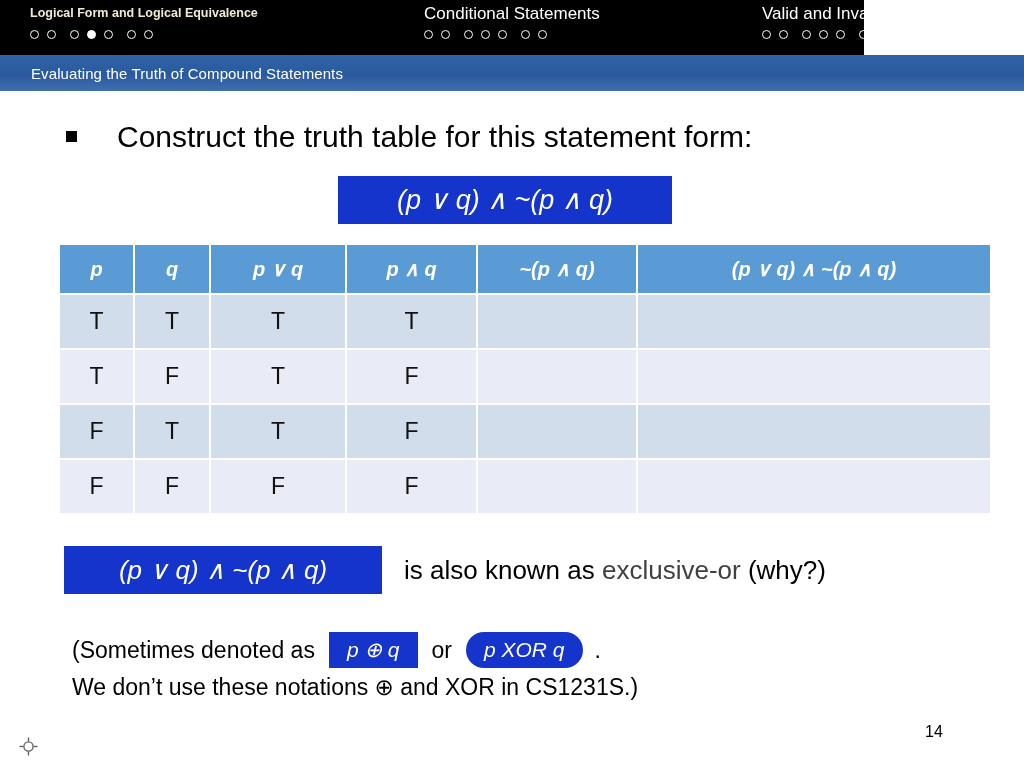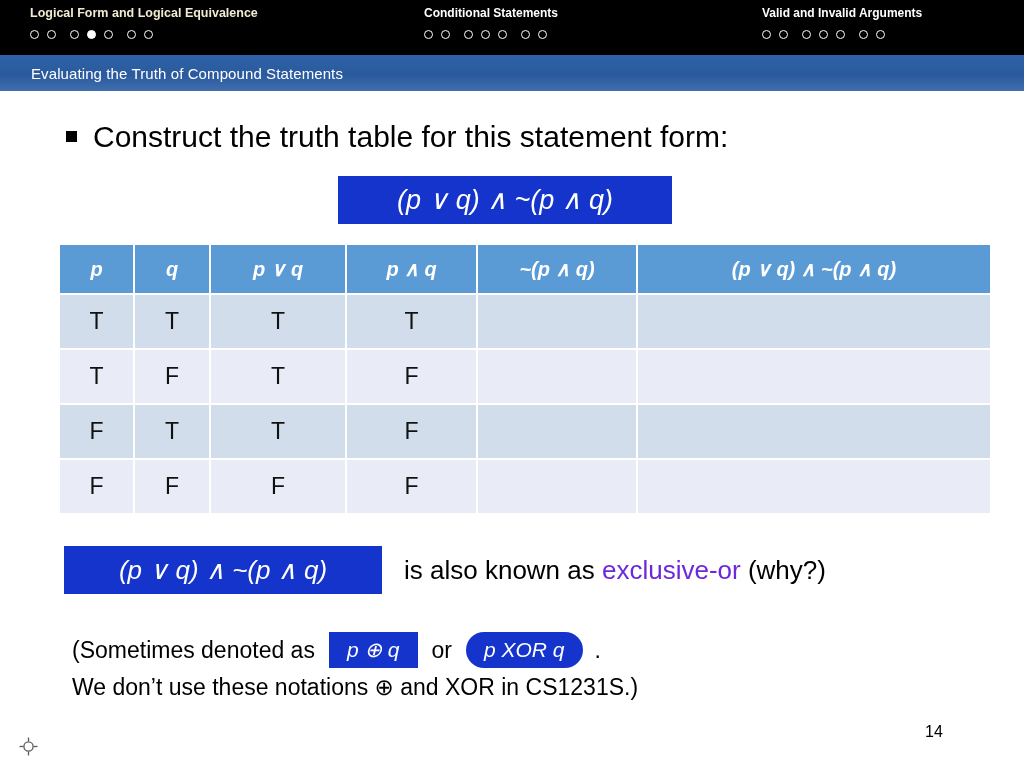--- a/index.html
+++ b/index.html
@@ -12,43 +12,43 @@
     background: #ffffff;
     font-family: "Liberation Sans", sans-serif;
     overflow: hidden;
     position: relative;
   }
 
   
   .topbar {
     position: absolute;
     left: 0; top: 0;
-    width: 1024px;
+    width: 864px;
     height: 55px;
     background: #000000;
   }
   .nav-group {
     position: absolute;
     top: 6px;
   }
   .nav-group.g1 { left: 30px; }
   .nav-group.g2 { left: 424px; }
   .nav-group.g3 { left: 762px; }
   .nav-title {
     color: #f2ead3;
     font-size: 12.5px;
     font-weight: bold;
     white-space: nowrap;
     line-height: 15px;
   }
   .nav-group.g2 .nav-title,
   .nav-group.g3 .nav-title {
     color: #ffffff;
-    font-weight: bold;
-    font-size: 12px;
+    font-weight: normal;
+    font-size: 17px;
   }
   .dots {
     margin-top: 6px;
     display: flex;
     align-items: center;
     height: 14px;
   }
   .dot {
     width: 9px;
     height: 9px;
@@ -93,20 +93,21 @@
     display: inline-block;
     margin-right: 16px;
     position: relative;
     top: -5px;
     flex: none;
   }
   .bullet-text {
     font-size: 30px;
     color: #000000;
     white-space: nowrap;
+    margin-left: 24px;
   }
 
   
   .fbox {
     background: #1434CB;
     color: #ffffff;
     display: inline-flex;
     align-items: center;
     justify-content: center;
     font-style: italic;
@@ -183,21 +184,21 @@
     width: 318px;
     height: 48px;
     font-size: 26px;
   }
   .known-text {
     font-size: 26px;
     color: #000000;
     margin-left: 22px;
     white-space: nowrap;
   }
-  .excl { color: #6d28d9; }
+  .excl { color: #404040; }
 
   
   .note {
     position: absolute;
     left: 72px;
     top: 630px;
     font-size: 23px;
     color: #000000;
   }
   .note-line1 {

